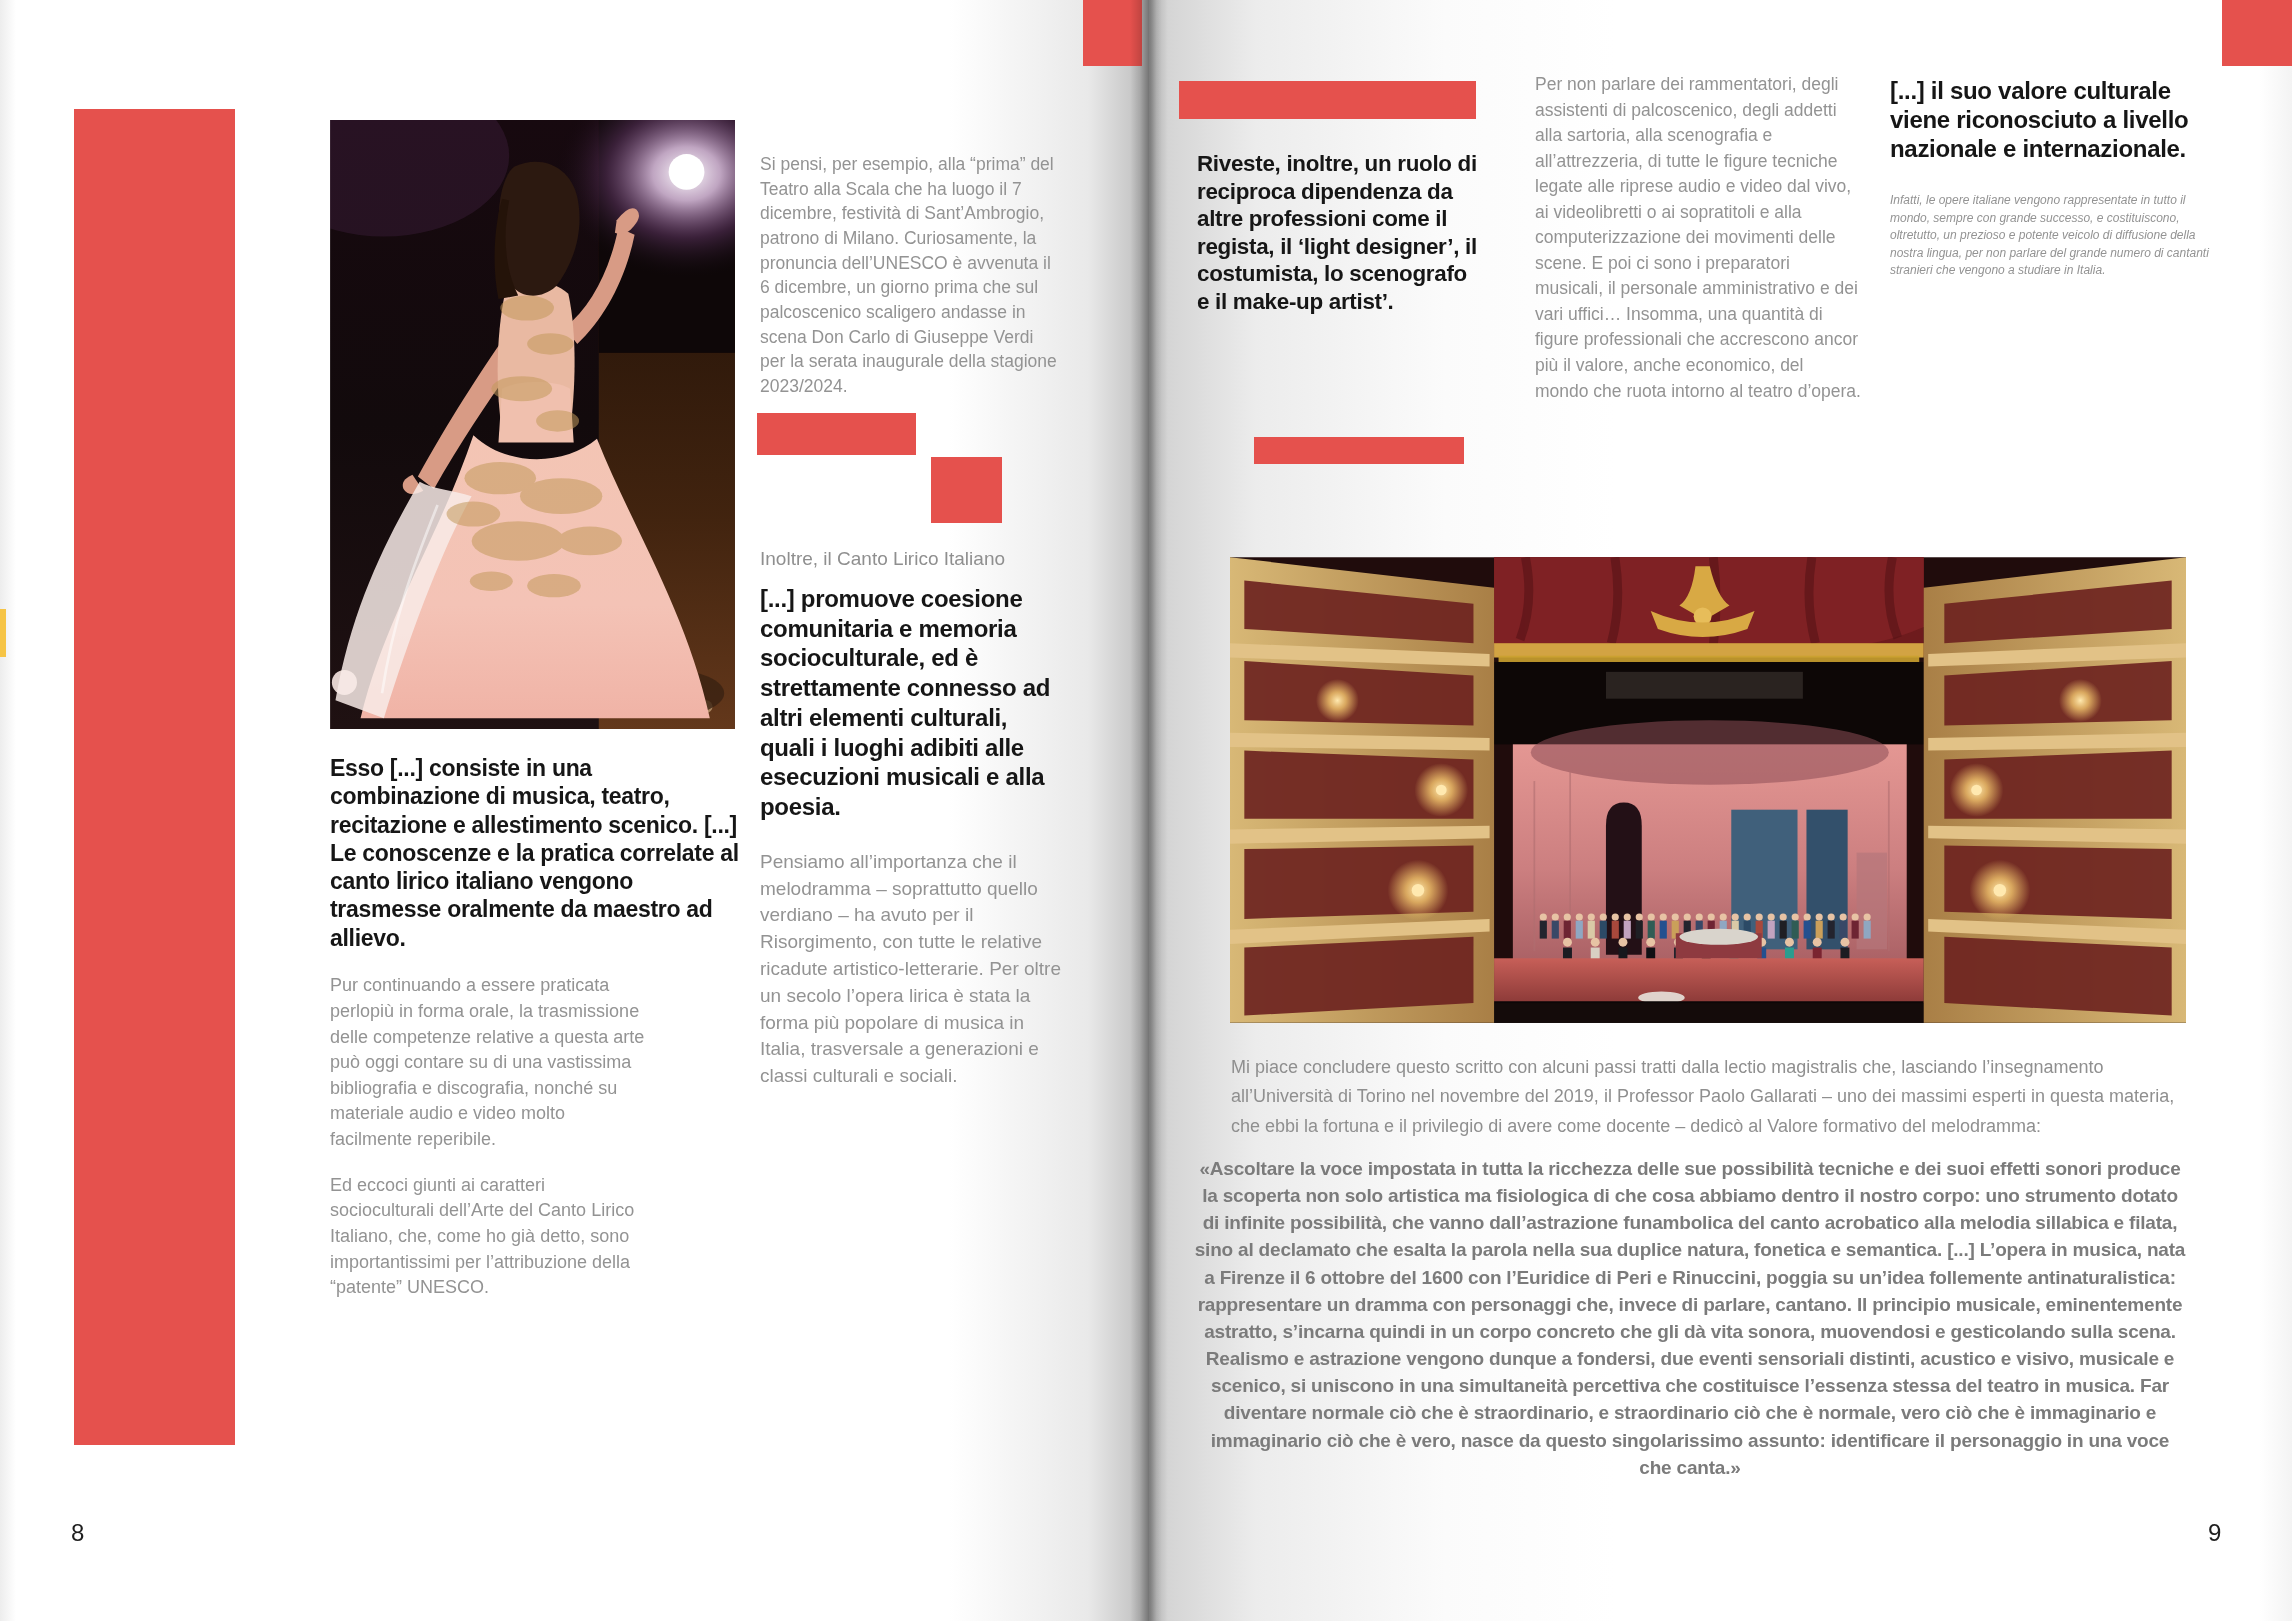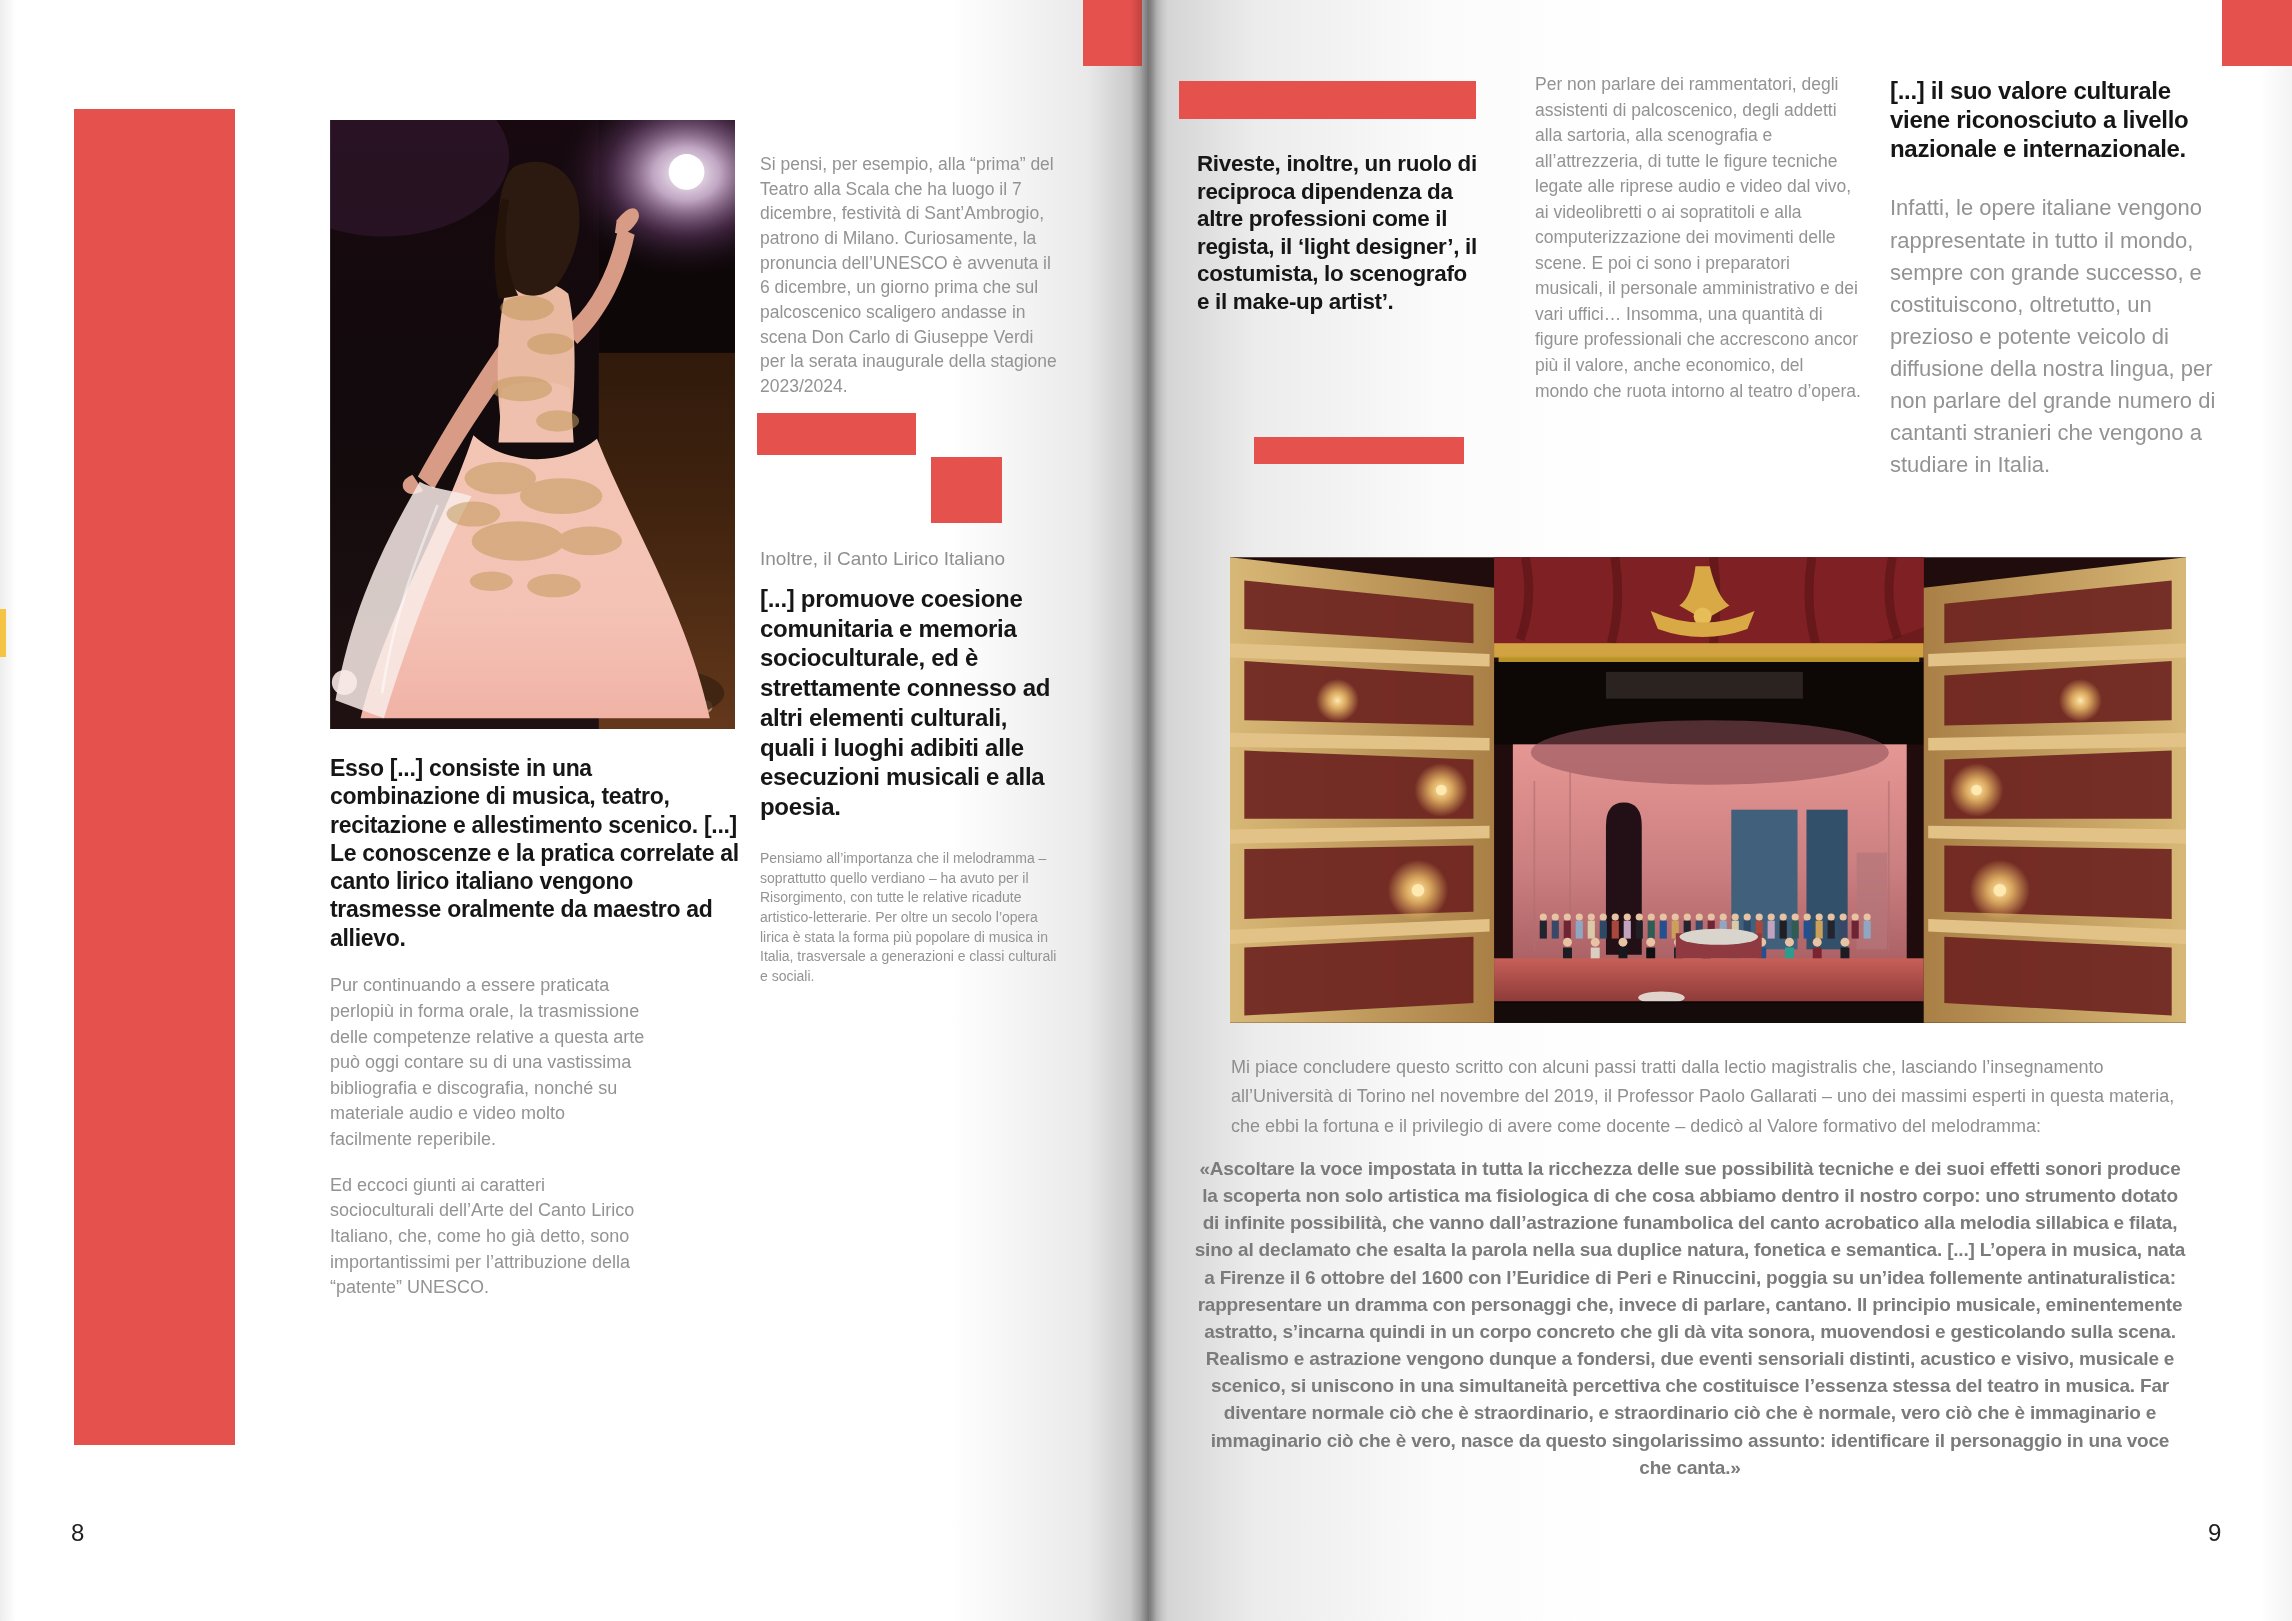--- a/index.html
+++ b/index.html
@@ -26,28 +26,28 @@
   .lp-col1{left:330px;top:754px;width:414px;}
   .lp-col1 .heading{font-size:23px;line-height:1.23;}
   .lp-col1 .body-text{width:317px;font-size:18px;line-height:1.42;margin-top:21.5px;}
   .lp-col1 .body-text + .body-text{margin-top:20.6px;}
   .lp-col2{left:760px;top:107px;width:301px;}
   .lp-col2 .heading{font-size:23px;line-height:1.24;}
   .lp-col2 .body-text{font-size:17.5px;line-height:1.41;margin-top:32px;}
   .deco-row{position:relative;height:113px;margin-top:14.3px;}
   .kicker{color:#8f8f8f;font-size:19px;margin-top:21.5px;}
   .lp-col2 .heading2{font-size:24px;line-height:1.24;margin-top:14.3px;}
-  .lp-col2 .body2{font-size:14px;line-height:1.41;margin-top:27px;}
+  .lp-col2 .body2{font-size:19px;line-height:1.41;margin-top:27px;}
   
   .rp-col1{left:48px;top:150px;width:283px;}
   .rp-col1 .heading{font-size:22.4px;line-height:1.23;}
   .rp-col2{left:386px;top:72px;width:326px;font-size:17.5px;line-height:1.46;}
   .rp-col3{left:741px;top:77px;width:333px;}
   .rp-col3 .heading{font-size:24px;line-height:1.2;}
-  .rp-col3 .body-text{font-size:22px;line-height:1.46;margin-top:29px;}
+  .rp-col3 .body-text{font-size:12px;line-height:1.46;margin-top:29px;font-style:italic;}
   .closing{left:82px;top:1053px;width:967px;font-size:18px;line-height:1.63;color:#8f8f8f;}
   .quote{
     left:45px;top:1155px;width:992px;text-align:center;
     font-size:19px;font-weight:bold;line-height:1.43;color:#7b7b7b;letter-spacing:-0.2px;
   }
 </style>
 </head>
 <body>
 
 <div class="spread">

